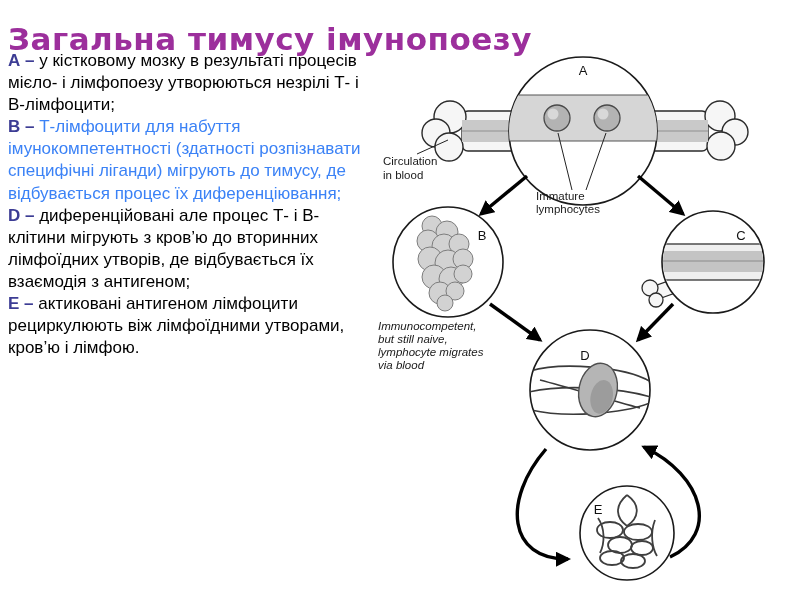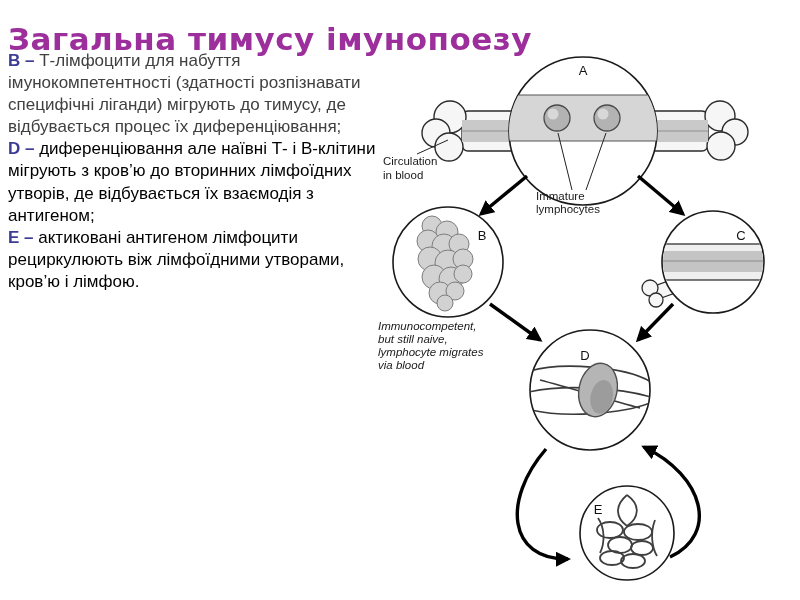--- a/index.html
+++ b/index.html
@@ -22,22 +22,23 @@
   .dlabel{font-size:11.5px;fill:#1a1a1a;font-family:"Liberation Sans", sans-serif;}
   .ditalic{font-style:italic;}
   .dletter{font-size:13px;fill:#111;font-family:"Liberation Sans", sans-serif;}
 </style>
 </head>
 <body>
 
 <h1 class="title" style="color: rgb(156, 47, 156);">Загальна тимусу імунопоезу</h1>
 
 <div class="textcol">
-  <p><span class="lead" style="color: rgb(60, 60, 148);">В –</span> <span style="color: #404040;">Т-лімфоцити для набуття імунокомпетентності (здатності розпізнавати специфічні ліганди) мігрують до тимусу, де відбувається процес їх диференціювання;</span></p>
-  <p><span class="lead" style="color: rgb(60, 60, 148);">D –</span> <span style="color: rgb(0, 0, 0);">диференціювання але наївні Т- і В-клітини мігрують з кров’ю до вторинних лімфоїдних утворів, де відбувається їх взаємодія з антигеном;</span></p>
+  <p><span class="lead" style="color: rgb(60, 60, 148);">А –</span> <span style="color: rgb(0, 0, 0);">у кістковому мозку в результаті процесів мієло- і лімфопоезу утворюються незрілі Т- і В-лімфоцити;</span></p>
+  <p><span class="lead" style="color: rgb(60, 60, 148);">В –</span> <span style="color: #3b82f6;">Т-лімфоцити для набуття імунокомпетентності (здатності розпізнавати специфічні ліганди) мігрують до тимусу, де відбувається процес їх диференціювання;</span></p>
+  <p><span class="lead" style="color: rgb(60, 60, 148);">D –</span> <span style="color: rgb(0, 0, 0);">диференційовані але процес Т- і В-клітини мігрують з кров’ю до вторинних лімфоїдних утворів, де відбувається їх взаємодія з антигеном;</span></p>
   <p><span class="lead" style="color: rgb(60, 60, 148);">Е –</span> <span style="color: rgb(0, 0, 0);">актиковані антигеном лімфоцити рециркулюють віж лімфоїдними утворами, кров’ю і лімфою.</span></p>
 </div>
 
 <svg class="diagram" width="430" height="552" viewBox="0 0 430 552">
   <defs>
     <marker id="arr" viewBox="0 0 10 10" refX="8" refY="5" markerWidth="4.5" markerHeight="4.5" orient="auto-start-reverse">
       <path d="M0,0 L10,5 L0,10 z" fill="#000"></path>
     </marker>
     <clipPath id="clipA">
         <circle cx="213" cy="83" r="74"></circle>

